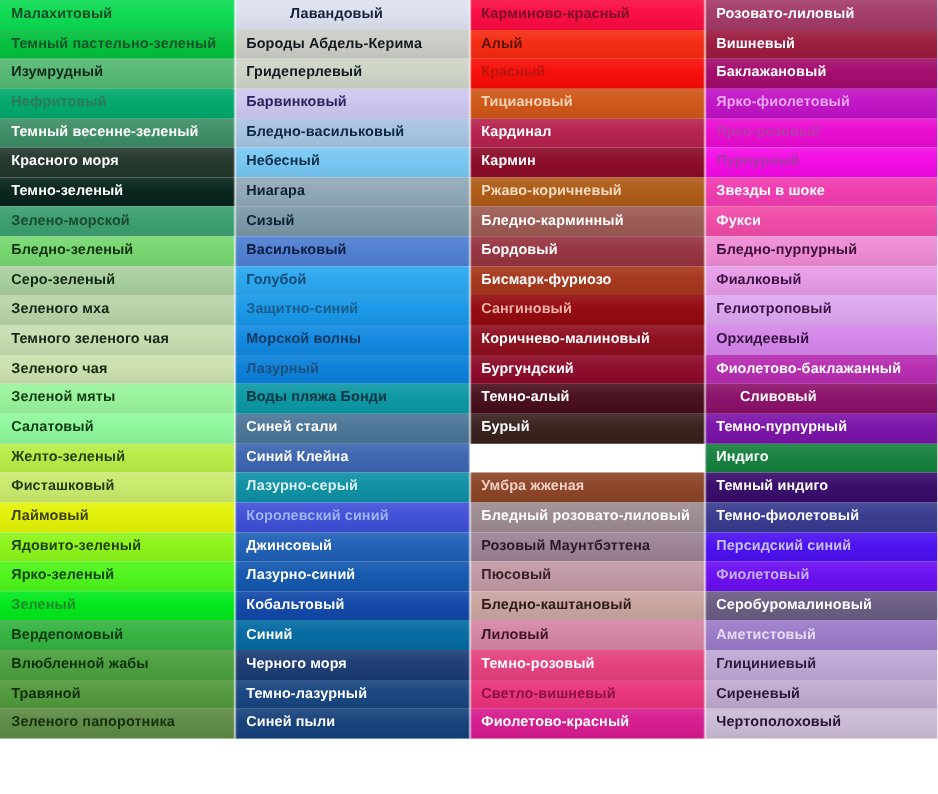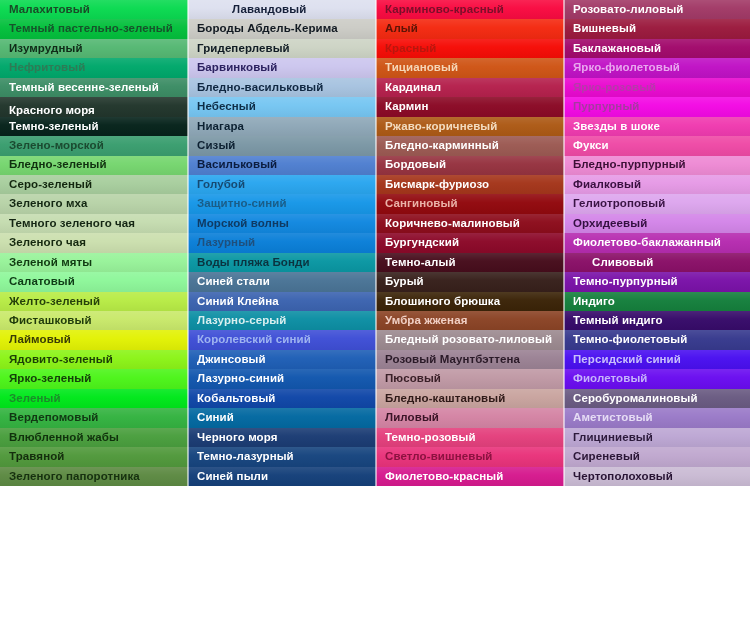--- a/index.html
+++ b/index.html
@@ -5,21 +5,21 @@
   html, body {
     margin: 0;
     padding: 0;
     background: #ffffff;
   }
   body {
     font-family: "Liberation Sans", sans-serif;
   }
   #chart {
     width: 750px;
-    height: 486px;
+    height: 591px;
     display: grid;
     grid-template-columns: 188px 188px 188px 186px;
     grid-auto-rows: 1fr;
     grid-auto-flow: column;
     overflow: hidden;
     position: relative;
   }
   .swatch {
     position: relative;
     display: flex;
@@ -72,21 +72,21 @@
     </div>
     <div class="swatch" style="grid-area: 3 / 1; background-color: rgb(85, 184, 115);">
       <span class="label" style="color: rgb(16, 42, 24);">Изумрудный</span>
     </div>
     <div class="swatch" style="grid-area: 4 / 1; background-color: rgb(0, 168, 107);">
       <span class="label" style="color: rgb(47, 122, 85);">Нефритовый</span>
     </div>
     <div class="swatch" style="grid-area: 5 / 1; background-color: rgb(60, 141, 101);">
       <span class="label" style="color: rgb(255, 255, 255);">Темный весенне-зеленый</span>
     </div>
-    <div class="swatch" style="grid-area: 6 / 1; background-color: rgb(34, 54, 44); align-items: flex-end;">
+    <div class="swatch" style="grid-area: 6 / 1; background-color: rgb(34, 54, 44);">
       <span class="label" style="color: rgb(255, 255, 255);">Красного моря</span>
     </div>
     <div class="swatch" style="grid-area: 7 / 1; background-color: rgb(6, 35, 27);">
       <span class="label" style="color: rgb(255, 255, 255);">Темно-зеленый</span>
     </div>
     <div class="swatch" style="grid-area: 8 / 1; background-color: rgb(58, 158, 111);">
       <span class="label" style="color: rgb(27, 74, 48);">Зелено-морской</span>
     </div>
     <div class="swatch" style="grid-area: 9 / 1; background-color: rgb(118, 214, 111);">
       <span class="label" style="color: rgb(16, 48, 15);">Бледно-зеленый</span>
@@ -251,23 +251,20 @@
       <span class="label" style="color: rgb(255, 255, 255);">Коричнево-малиновый</span>
     </div>
     <div class="swatch" style="grid-area: 13 / 3; background-color: rgb(140, 9, 41);">
       <span class="label" style="color: rgb(255, 255, 255);">Бургундский</span>
     </div>
     <div class="swatch" style="grid-area: 14 / 3; background-color: rgb(71, 13, 28);">
       <span class="label" style="color: rgb(255, 255, 255);">Темно-алый</span>
     </div>
     <div class="swatch" style="grid-area: 15 / 3; background-color: rgb(55, 32, 27);">
       <span class="label" style="color: rgb(255, 255, 255);">Бурый</span>
-    </div>
-    <div class="swatch" style="grid-area: 16 / 3; background-color: rgb(59, 36, 8);">
-      <span class="label" style="color: rgb(255, 255, 255);">Блошиного брюшка</span>
     </div>
     <div class="swatch" style="grid-area: 17 / 3; background-color: rgb(139, 68, 38);">
       <span class="label" style="color: rgb(240, 207, 196);">Умбра жженая</span>
     </div>
     <div class="swatch" style="grid-area: 18 / 3; background-color: rgb(156, 138, 144);">
       <span class="label" style="color: rgb(255, 255, 255);">Бледный розовато-лиловый</span>
     </div>
     <div class="swatch" style="grid-area: 19 / 3; background-color: rgb(155, 130, 148);">
       <span class="label" style="color: rgb(42, 26, 40);">Розовый Маунтбэттена</span>
     </div>

